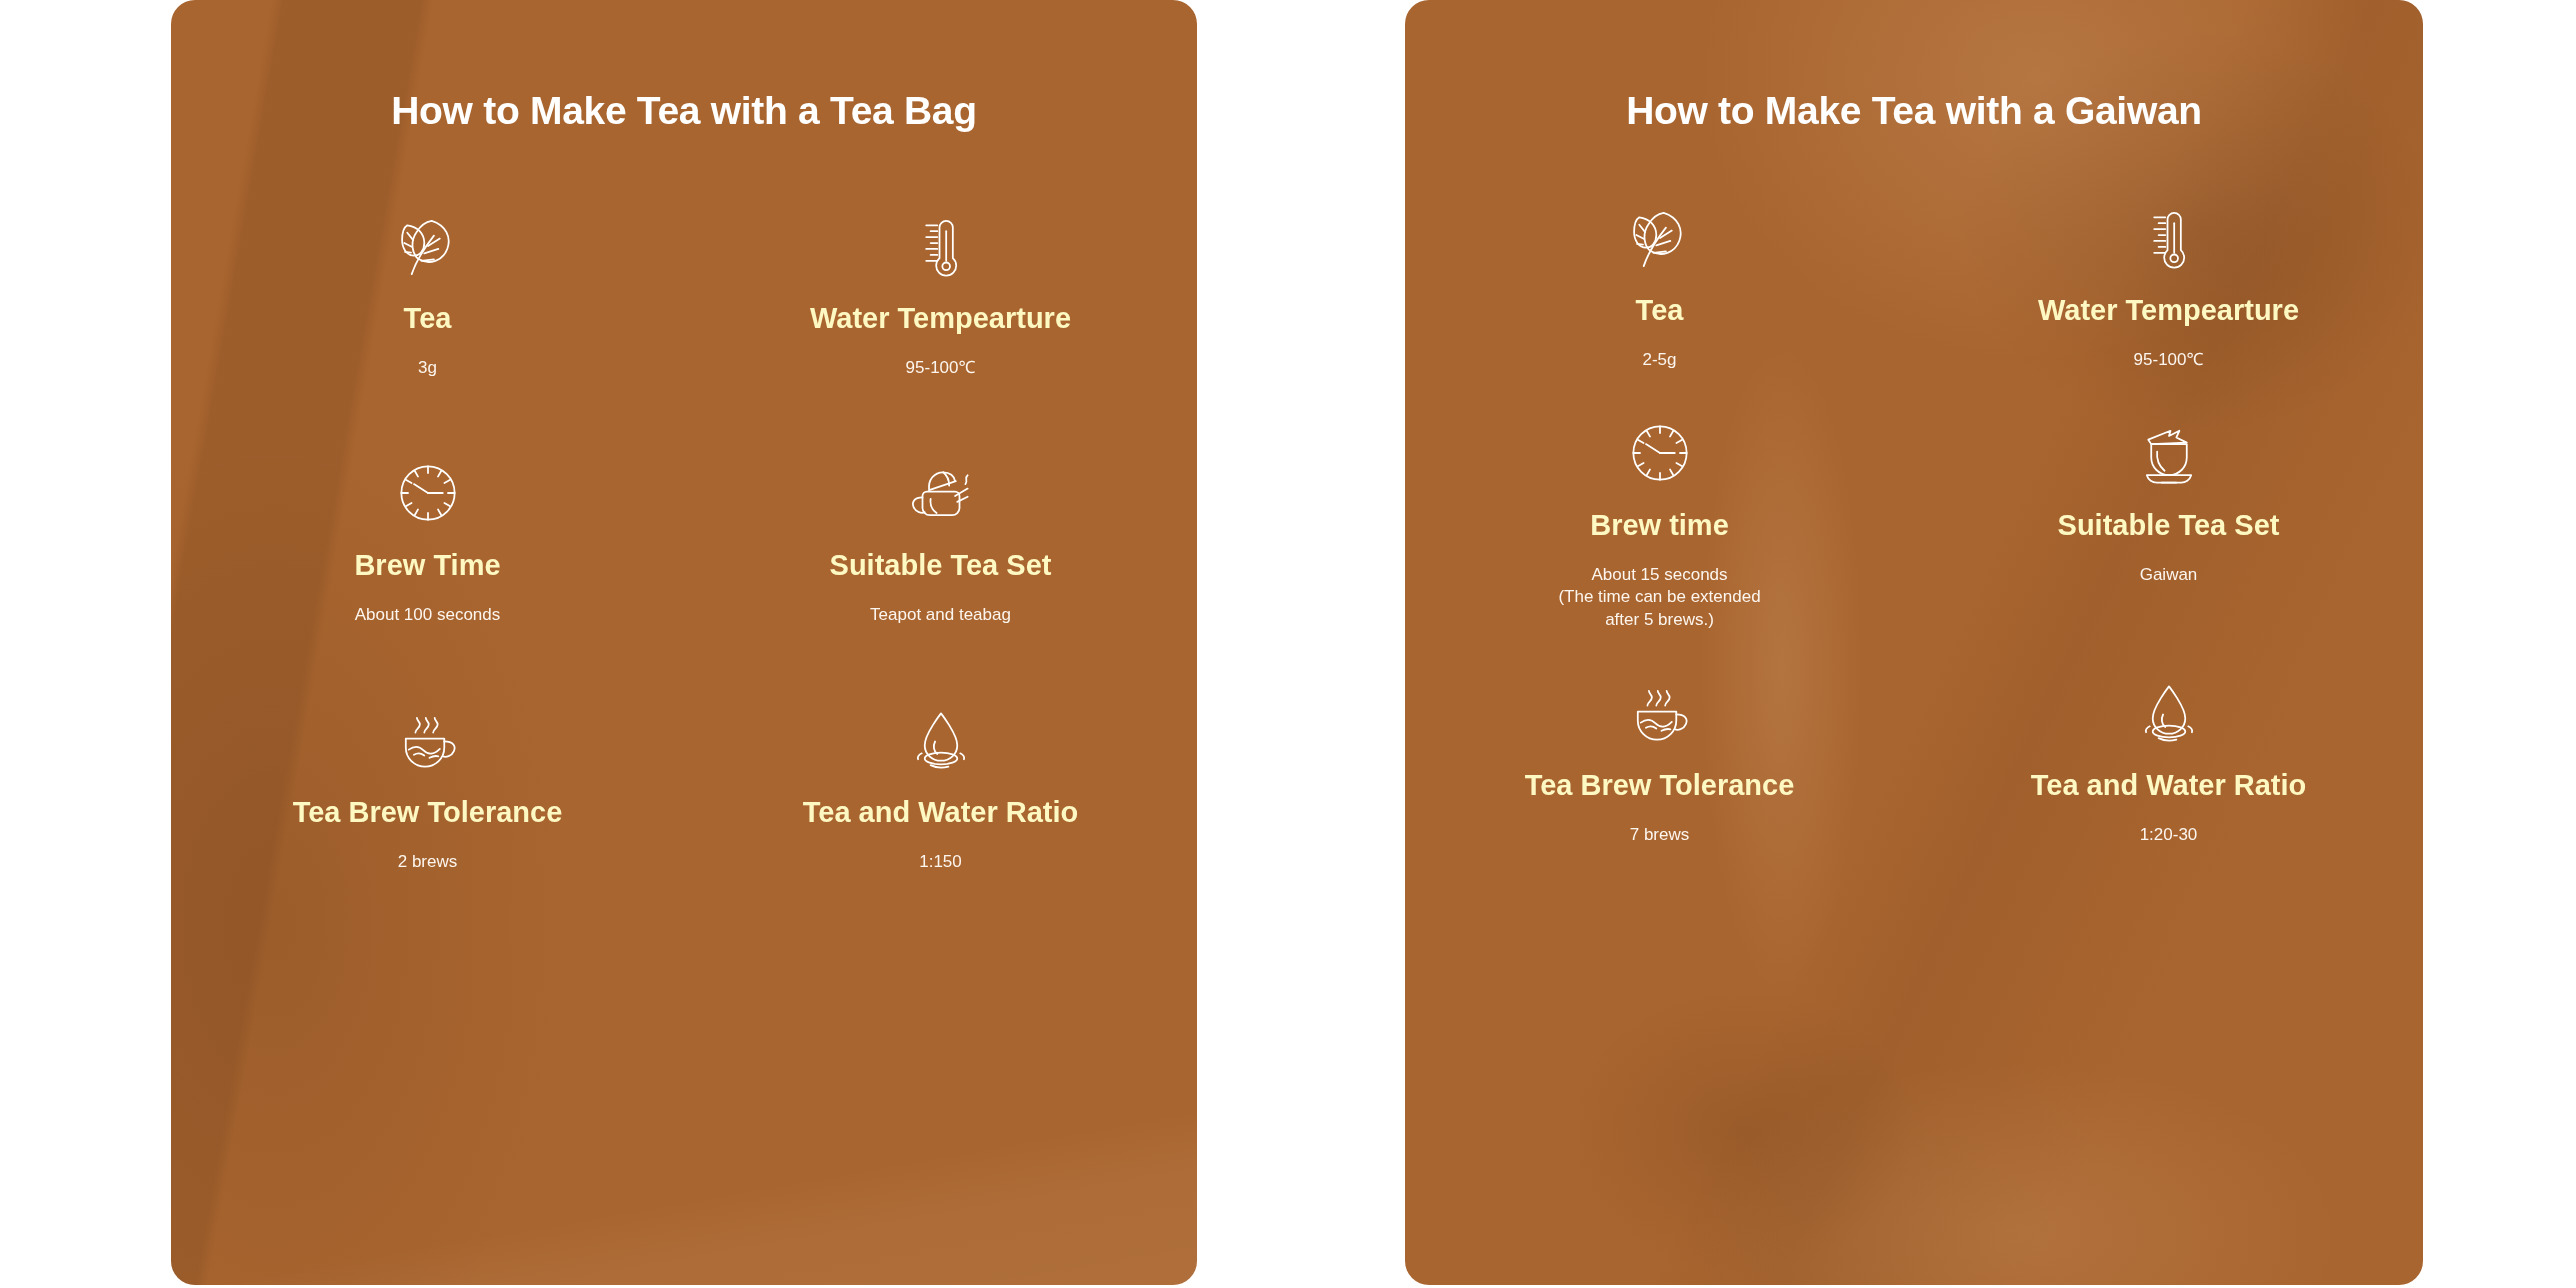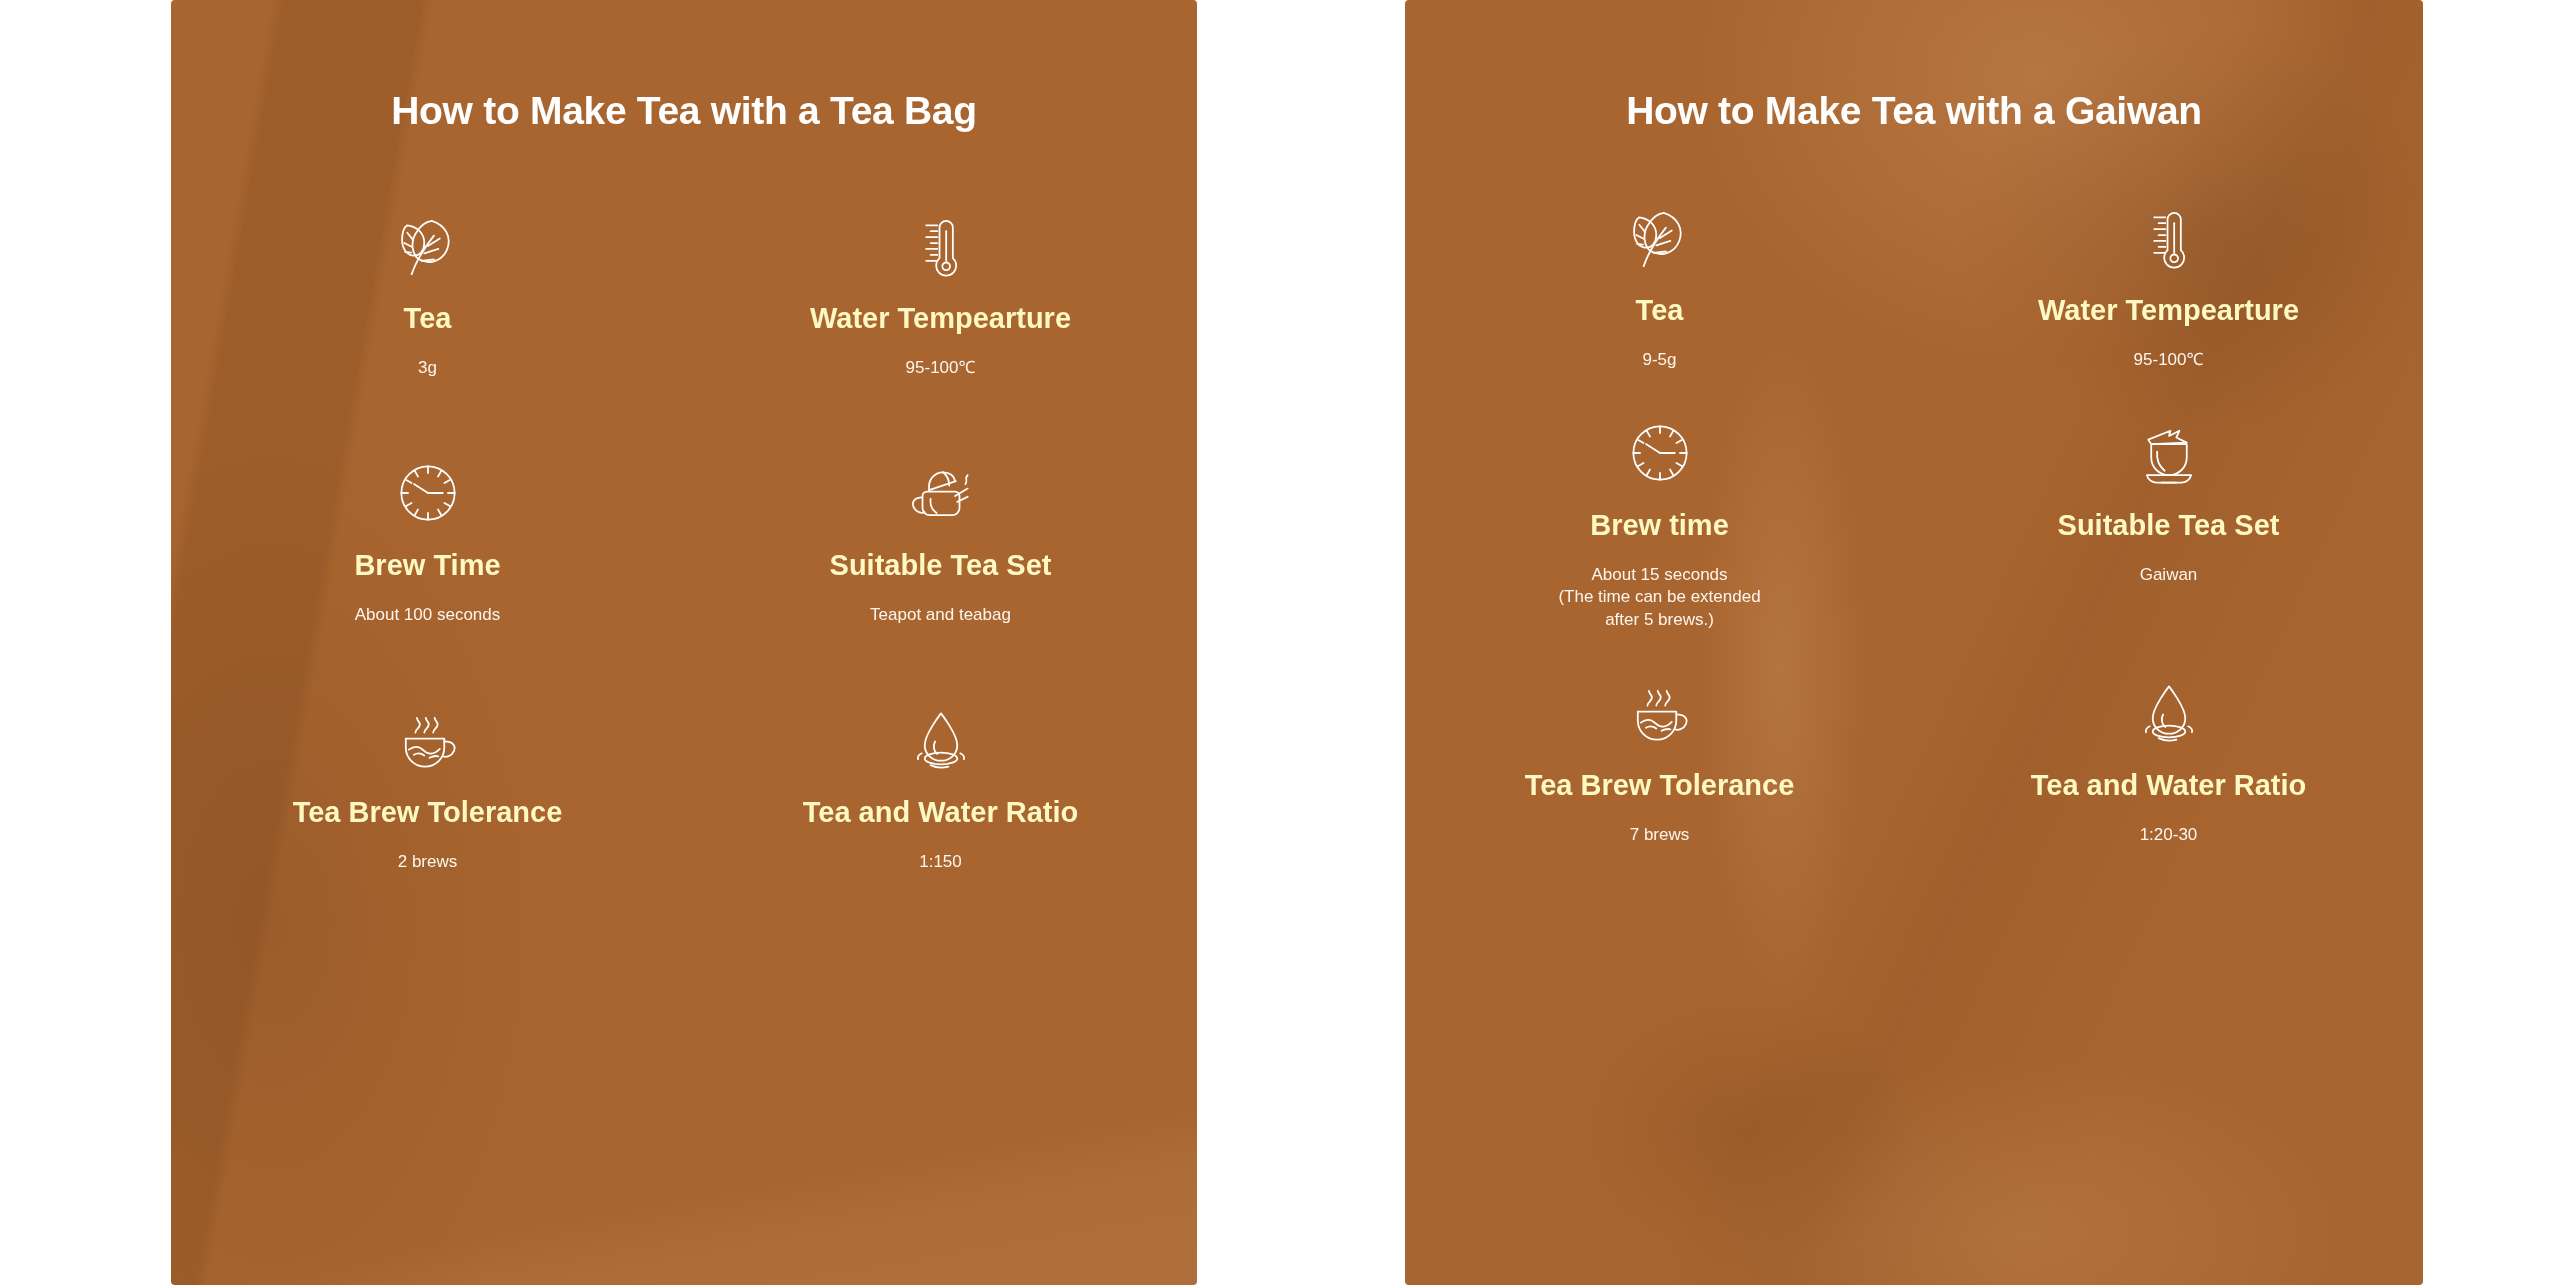--- a/index.html
+++ b/index.html
@@ -19,21 +19,21 @@
     width: 2576px;
     height: 1288px;
     background: #ffffff;
   }
 
   
   .card {
     position: absolute;
     top: 0;
     height: 1285px;
-    border-radius: 4px;
+    border-radius: 24px;
     overflow: hidden;
     box-sizing: border-box;
   }
   .card.left  { left: 171px;  width: 1026px; background: #a9652f; }
   .card.right { left: 1405px; width: 1018px; background: #a9652f; }
 
   
   .photo-bg {
     position: absolute;
     inset: 0;
@@ -266,21 +266,21 @@
               <path d="M28 88 C34 70 44 54 58 36"></path>
               <path d="M50 50 L66 40"></path>
               <path d="M45 60 L64 54"></path>
               <path d="M41 70 L58 68"></path>
               <path d="M30 42 L22 32"></path>
               <path d="M28 51 L18 46"></path>
               <path d="M27 59 L19 58"></path>
             </svg>
           </span>
           <div class="item-label">Tea</div>
-          <div class="item-value">9-5g</div>
+          <div class="item-value">2-5g</div>
         </div>
 
         <div class="cell">
           <span class="icon">
             <svg viewBox="0 0 100 100" fill="none" stroke="#ffffff" stroke-width="2.4" stroke-linecap="round" stroke-linejoin="round">
               <path d="M57 16 a9 9 0 0 1 9 9 v41.5 a13.5 13.5 0 1 1 -18 0 V25 a9 9 0 0 1 9 -9 Z"></path>
               <path d="M57 30 V70"></path>
               <circle cx="57" cy="77.5" r="5.2"></circle>
               <path d="M30 22 H45"></path>
                 <path d="M36 30 H45"></path>

